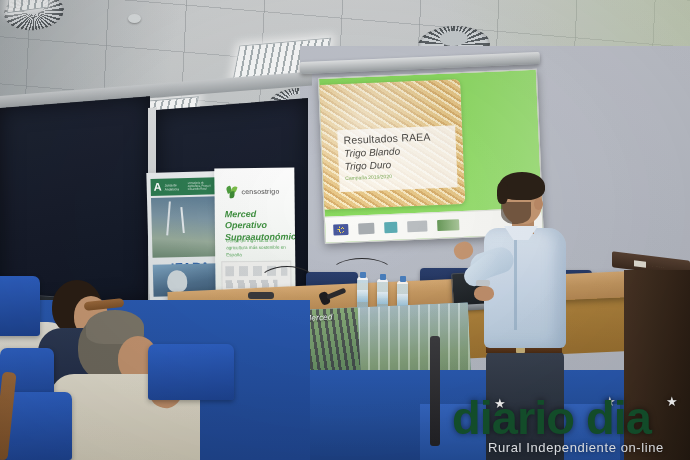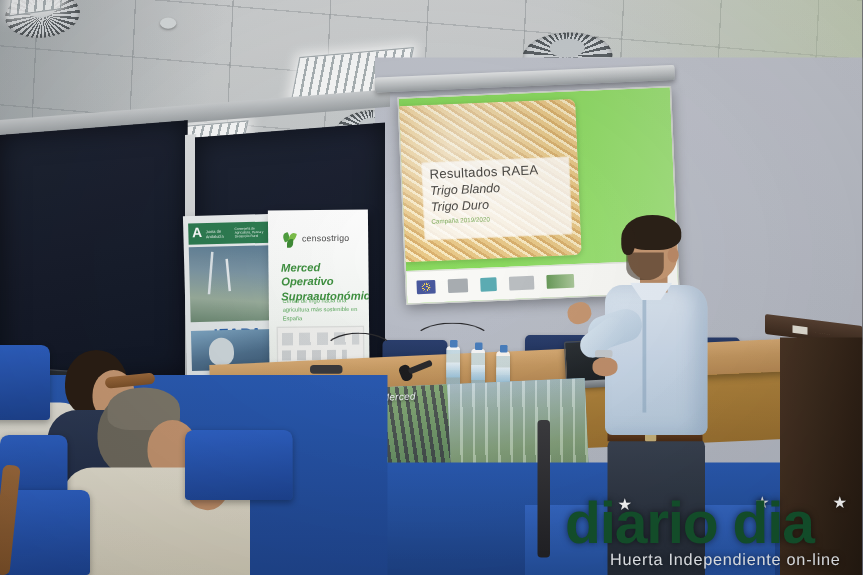--- a/index.html
+++ b/index.html
@@ -482,17 +482,17 @@
   <div class="chair" style="left:6px;top:392px;width:66px;height:68px;"></div>
   <div class="chair" style="left:148px;top:344px;width:86px;height:56px;"></div>
   <div class="chair-arm" style="left:-2px;top:372px;width:14px;height:88px;transform:rotate(6deg);"></div>
   <div class="chair-arm" style="left:84px;top:300px;width:40px;height:9px;transform:rotate(-6deg);"></div>
 
   <div class="abs" id="watermark">
     <span class="wm-star" style="left:42px;top:4px;">★</span>
     <span class="wm-star" style="left:152px;top:2px;">★</span>
     <span class="wm-star" style="left:214px;top:2px;">★</span>
     <div class="wm-main">diario dia</div>
-    <div class="wm-sub">Huerta Independiente on-line</div>
+    <div class="wm-sub">Rural Independiente on-line</div>
   </div>
 
   <div class="abs" id="photo-tone"></div>
 </div>
 
 </body></html>

